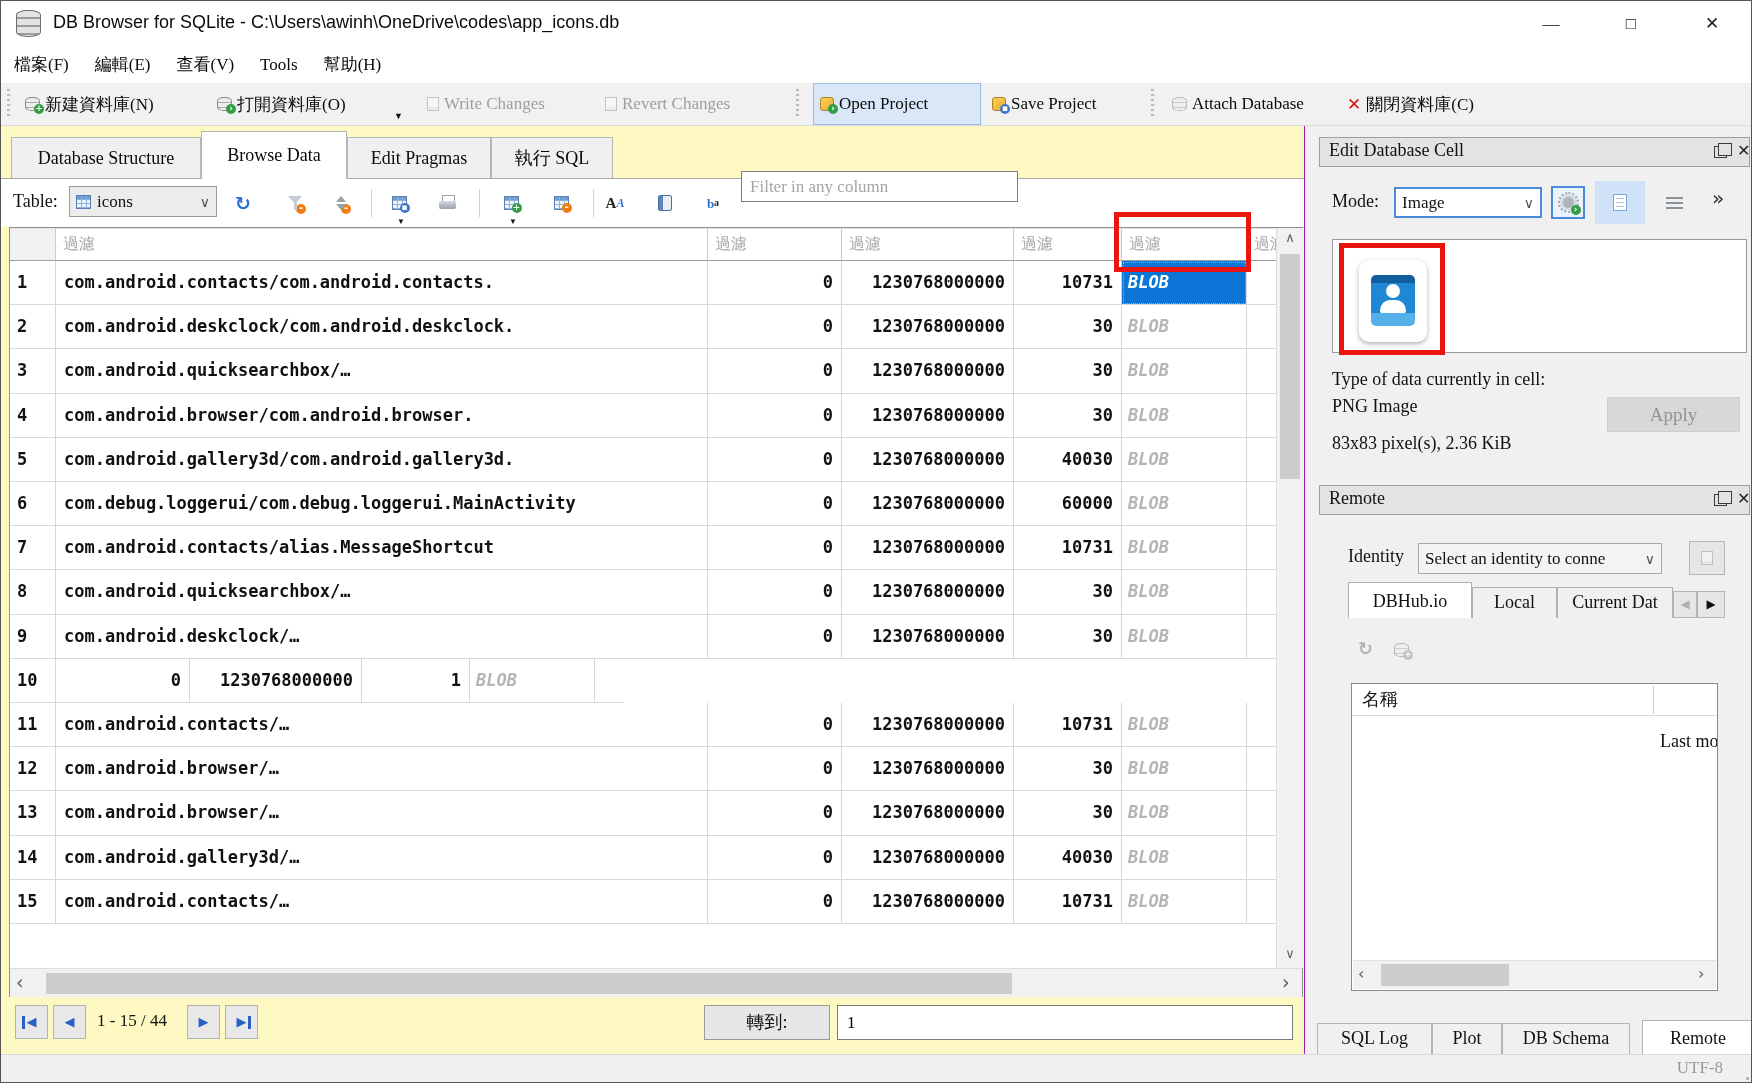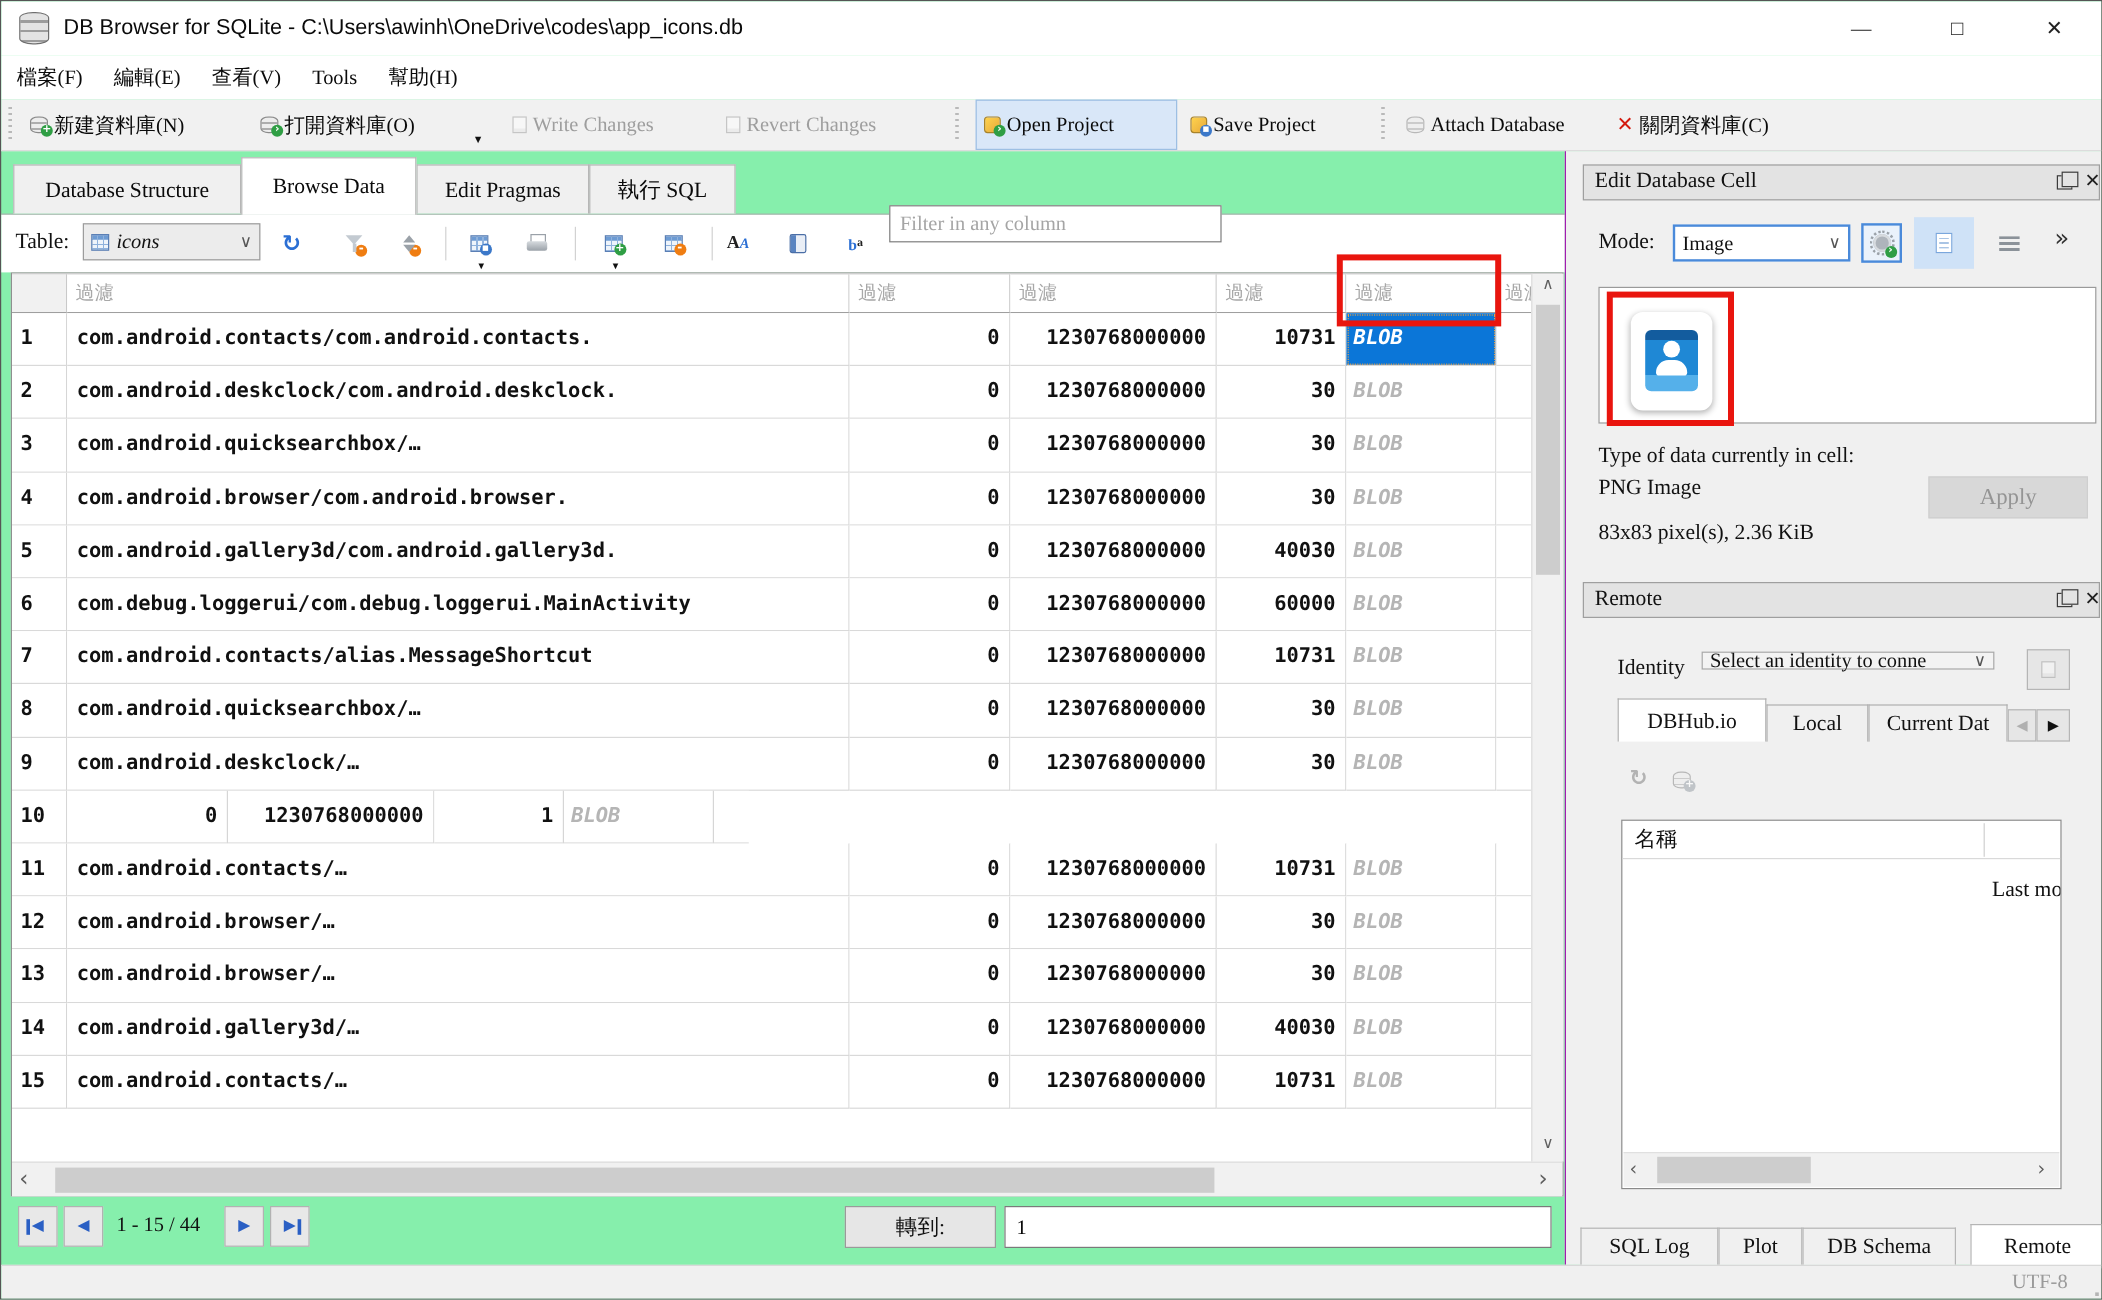--- a/index.html
+++ b/index.html
@@ -1,17 +1,17 @@
 <!DOCTYPE html>
 <html><head>
 <meta charset="utf-8">
 <style>
   html,body{margin:0;padding:0;background:#888;}
   *{box-sizing:border-box;}
-  #win{position:relative;width:1752px;height:1083px;background:#86efac;border:1px solid #555;
+  #win{position:relative;width:1752px;height:1083px;background:#fef9c3;border:1px solid #555;
        font-family:"Liberation Serif","DejaVu Serif",serif;color:#111;overflow:hidden;}
   .abs{position:absolute;}
   .sans{font-family:"Liberation Sans","DejaVu Sans",sans-serif;}
 
   
   #titlebar{position:absolute;left:0;top:0;width:1752px;height:45px;background:#fff;}
   .db-big{position:absolute;left:15px;top:9px;width:25px;height:27px;border:1px solid #6e6e6e;
      border-radius:46%/18%;
      background:repeating-linear-gradient(180deg,#e3e3e3 0 6px,#9c9c9c 6px 8px);}
   #title-text{position:absolute;left:52px;top:11px;font-size:18px;color:#0a0a0a;}
@@ -235,21 +235,21 @@
   </div>
 
   <div id="tabline"></div>
   <div class="mtab" style="left:10px;width:190px;">Database Structure</div>
   <div class="mtab active" style="left:200px;width:146px;">Browse Data</div>
   <div class="mtab" style="left:346px;width:144px;">Edit Pragmas</div>
   <div class="mtab" style="left:490px;width:122px;">執行 SQL</div>
 
   <div id="ctrlrow">
     <span class="ctl-label" style="left:12px;">Table:</span>
-    <div class="combo" style="left:68px;top:7px;width:148px;height:31px;font-style:italic;">
+    <div class="combo" style="left:68px;top:7px;width:148px;height:31px;">
       <span class="gridico"></span>
       <span>icons</span>
       <span class="chev">∨</span>
     </div>
     <div class="ibtn" style="left:230px;">
       <span class="refresh-g">↻</span>
     </div>
     <div class="ibtn" style="left:282px;">
       <span class="funnel">
           <span class="oband">-</span>
@@ -502,21 +502,21 @@
     <div id="apply-btn">Apply</div>
     <span class="ptext" style="top:307px;">83x83 pixel(s), 2.36 KiB</span>
 
     
     <div class="dock-title" style="top:359px;">
       <span>Remote</span>
       <span class="dock-float" style="left:394px;"></span>
       <span class="dock-close" style="left:417px;">✕</span>
     </div>
     <span class="ptext" style="left:43px;top:420px;">Identity</span>
-    <div class="combo" style="left:113px;top:417px;width:244px;height:15px;background:#f3f3f3;border-color:#a8a8a8;">
+    <div class="combo" style="left:113px;top:417px;width:244px;height:31px;background:#f3f3f3;border-color:#a8a8a8;">
       <span style="overflow:hidden;white-space:nowrap;">Select an identity to conne</span>
       <span class="chev">∨</span>
     </div>
     <div class="sqbtn" style="left:384px;top:415px;width:36px;height:34px;">
       <span class="docico-s gray-ico" style="display:inline-block;margin-top:9px;"></span>
     </div>
 
     <div class="rtab active" style="left:43px;width:124px;">DBHub.io</div>
     <div class="rtab" style="left:167px;width:85px;">Local</div>
     <div class="rtab" style="left:252px;width:116px;">Current Dat</div>

